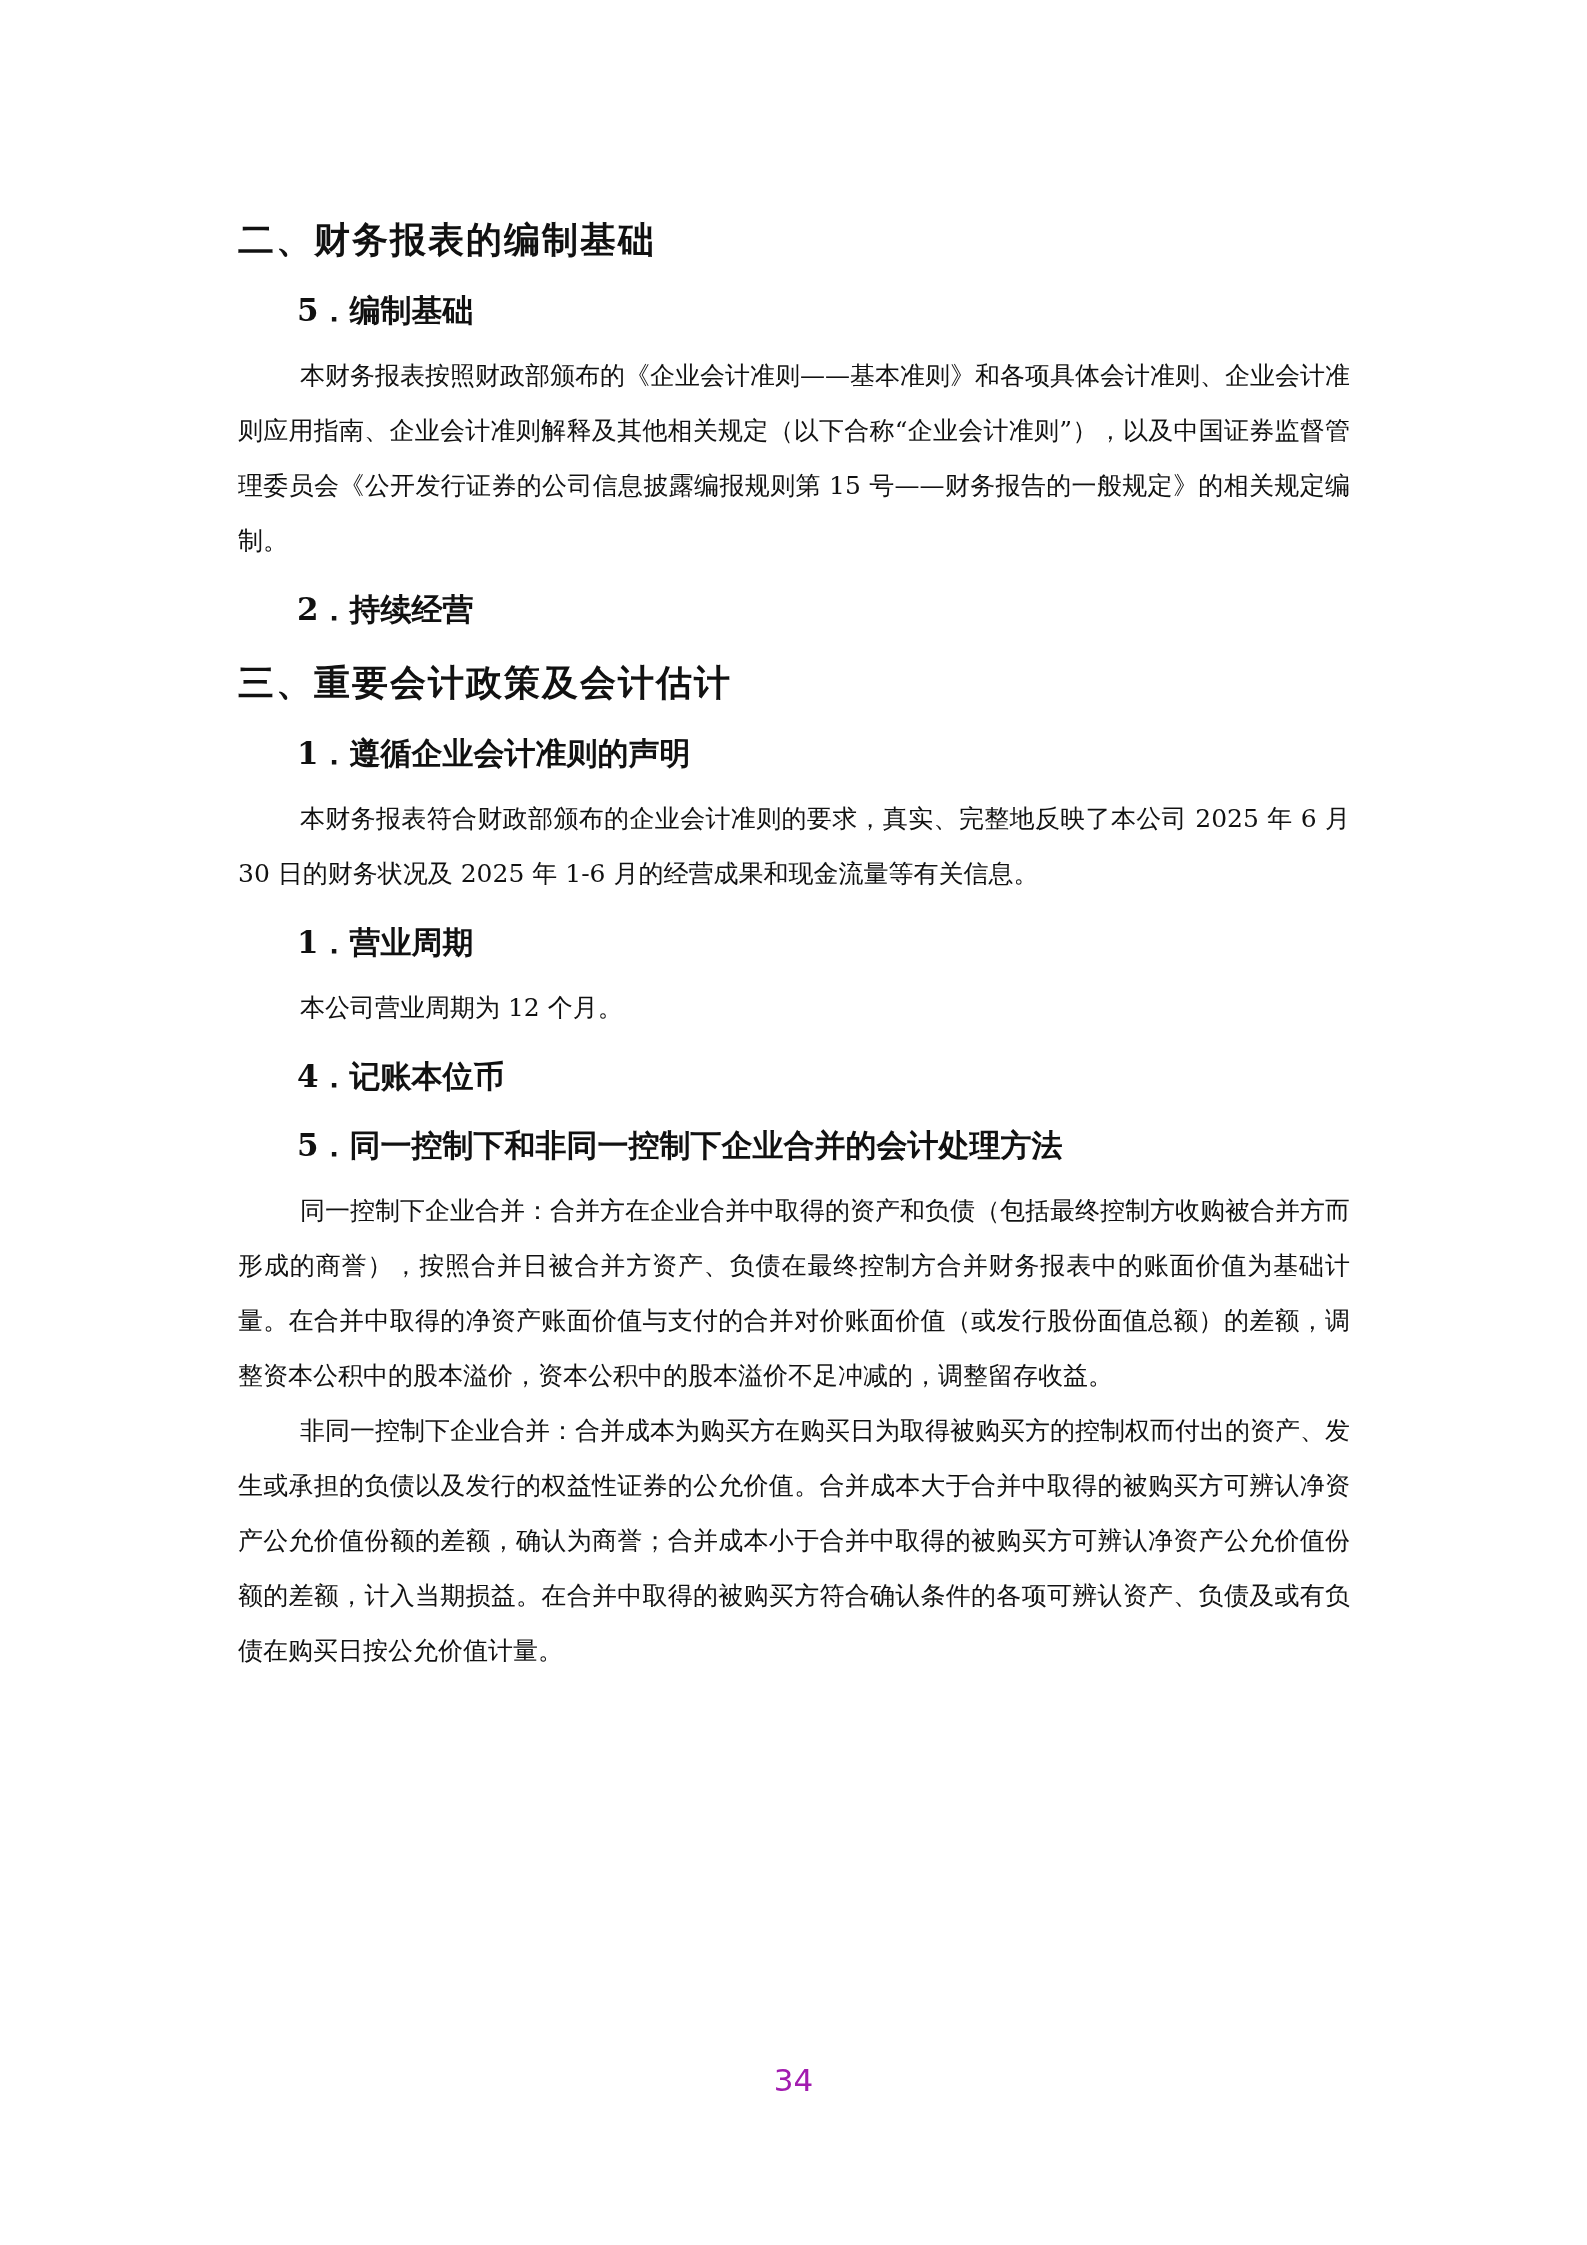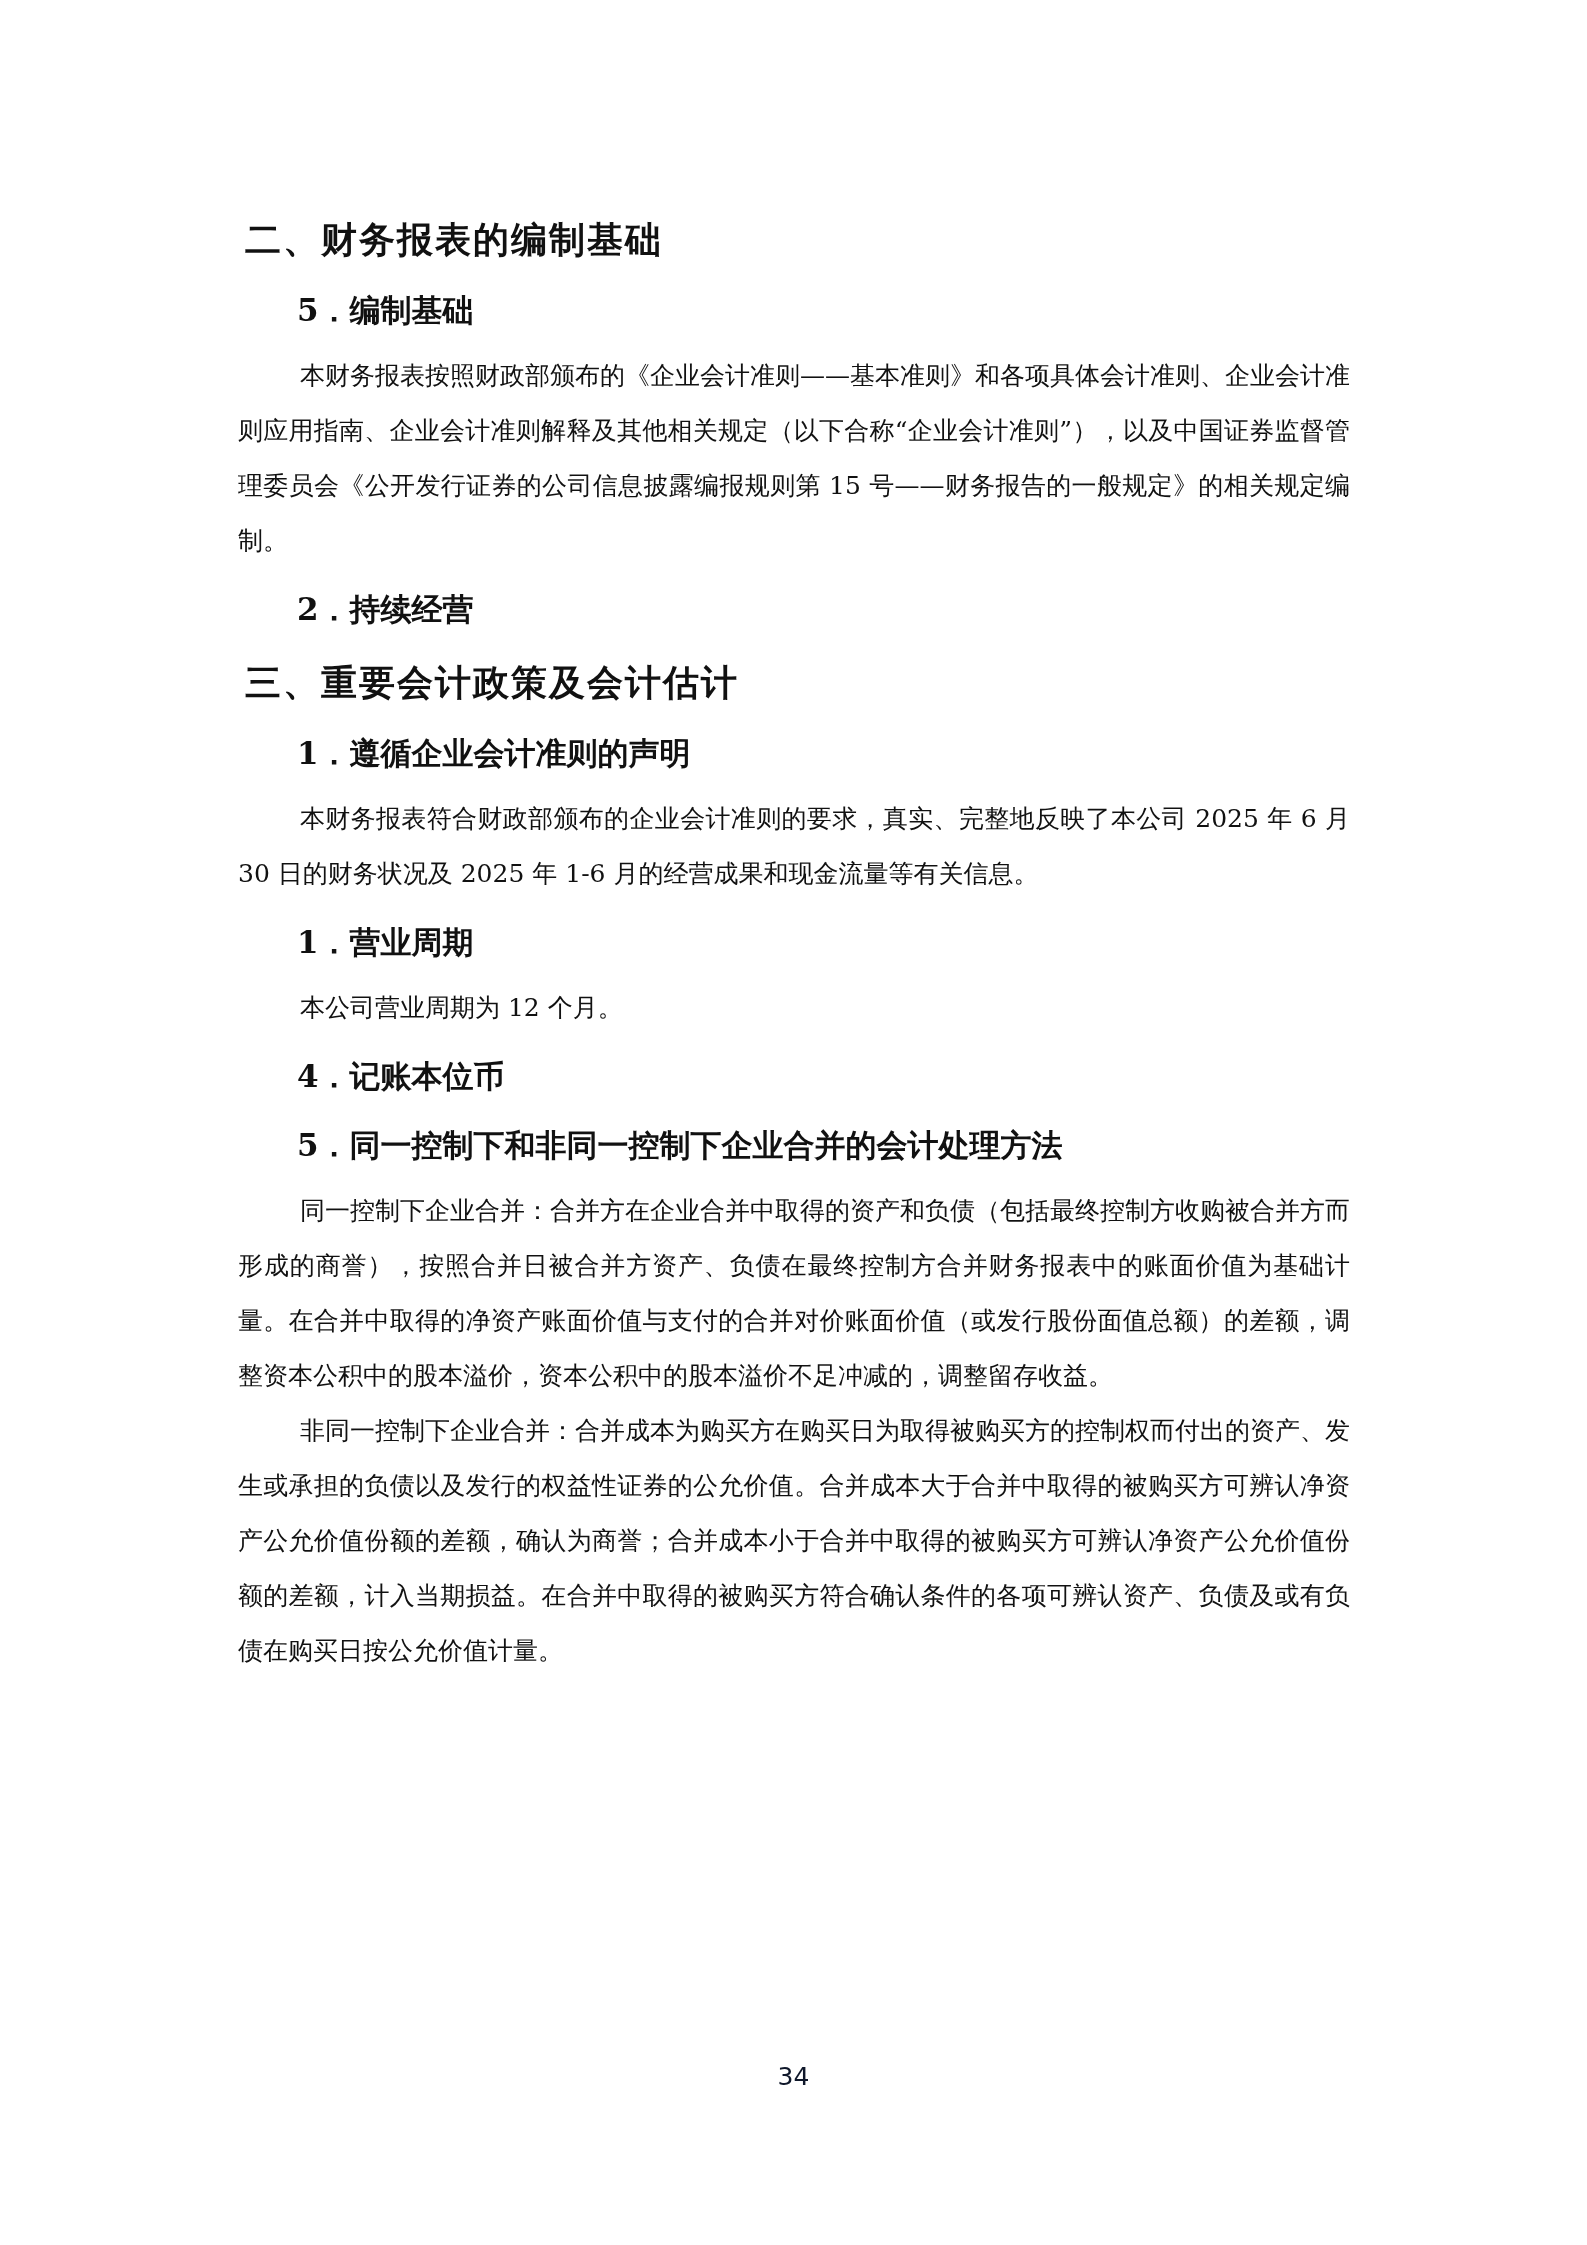--- a/index.html
+++ b/index.html
@@ -20,21 +20,21 @@
     position: absolute;
     left: 238px;
     top: 212px;
     width: 1112px;
   }
   .sec {
     font-size: 36px;
     font-weight: bold;
     line-height: 55px;
     letter-spacing: 2px;
-    margin: 18px 0 16px 7px;
+    margin: 18px 0 16px 0;
   }
   .content > .sec:first-child {
     margin-top: 0;
   }
   .sub {
     font-size: 31px;
     font-weight: bold;
     line-height: 55px;
     margin: 14px 0 10px 59px;
   }
@@ -48,22 +48,22 @@
   }
   .footer {
     position: absolute;
     top: 2062px;
     left: 0;
     width: 1587px;
     text-align: center;
   }
   .page-number {
     font-family: "DejaVu Sans", "Liberation Sans", sans-serif;
-    font-size: 25px;
-    color: #0f172a;
+    font-size: 31px;
+    color: #a21caf;
   }
 </style>
 </head>
 <body>
 
 <div class="page">
   <main class="content">
 
     <h2 class="sec">二、财务报表的编制基础</h2>
 

